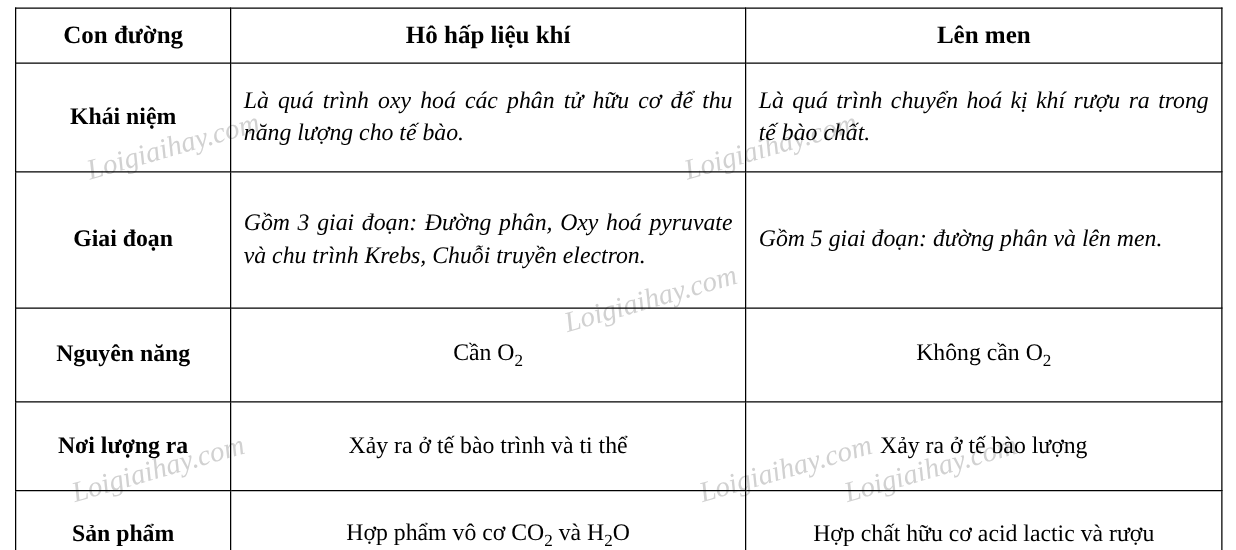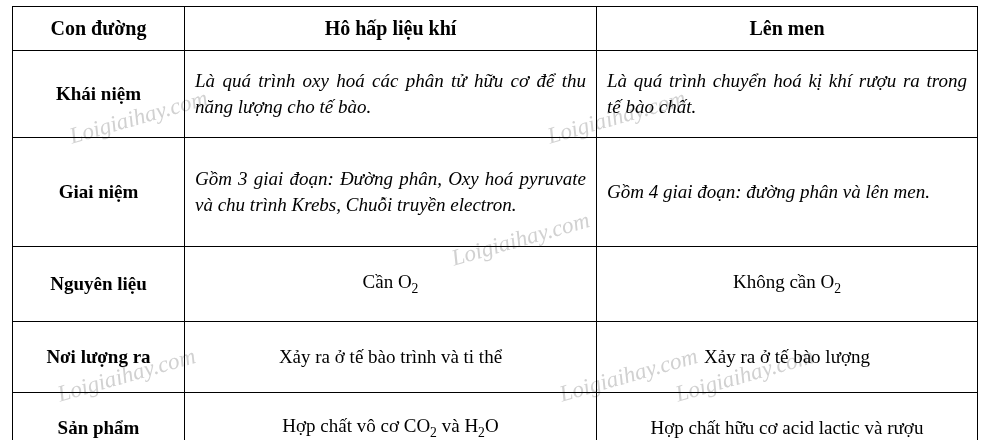--- a/index.html
+++ b/index.html
@@ -115,35 +115,35 @@
         <th>Lên men</th>
       </tr>
     </thead>
     <tbody>
       <tr class="r-khainiem">
         <td class="rowhead">Khái niệm</td>
         <td class="just">Là quá trình oxy hoá các phân tử hữu cơ để thu năng lượng cho tế bào.</td>
         <td class="just">Là quá trình chuyển hoá kị khí rượu ra trong tế bào chất.</td>
       </tr>
       <tr class="r-giaidoan">
-        <td class="rowhead">Giai niệm</td>
+        <td class="rowhead">Giai đoạn</td>
         <td class="just">Gồm 3 giai đoạn: Đường phân, Oxy hoá pyruvate và chu trình Krebs, Chuỗi truyền electron.</td>
-        <td class="just">Gồm 4 giai đoạn: đường phân và lên men.</td>
+        <td class="just">Gồm 5 giai đoạn: đường phân và lên men.</td>
       </tr>
       <tr class="r-nguyenlieu">
-        <td class="rowhead">Nguyên liệu</td>
+        <td class="rowhead">Nguyên năng</td>
         <td class="center"><span>Cần O</span><sub>2</sub></td>
         <td class="center"><span>Không cần O</span><sub>2</sub></td>
       </tr>
       <tr class="r-noidienra">
         <td class="rowhead">Nơi lượng ra</td>
         <td class="center">Xảy ra ở tế bào trình và ti thể</td>
         <td class="center">Xảy ra ở tế bào lượng</td>
       </tr>
       <tr class="r-sanpham">
         <td class="rowhead">Sản phẩm</td>
-        <td class="center"><span>Hợp chất vô cơ CO</span><sub>2</sub><span> và H</span><sub>2</sub><span>O</span></td>
+        <td class="center"><span>Hợp phẩm vô cơ CO</span><sub>2</sub><span> và H</span><sub>2</sub><span>O</span></td>
         <td class="center">Hợp chất hữu cơ acid lactic và rượu</td>
       </tr>
     </tbody>
   </table>
 
 </div>
 
 </body></html>

